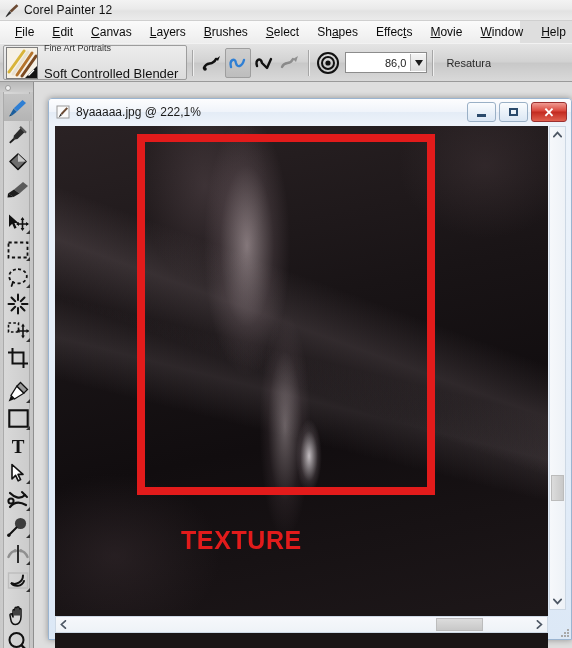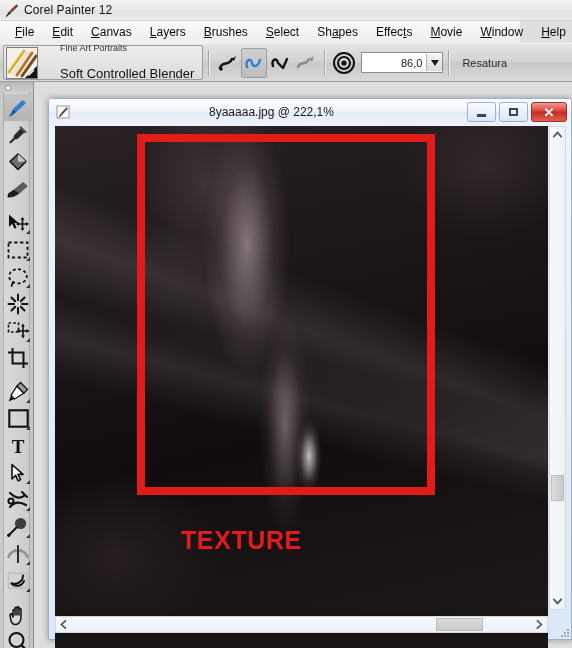--- a/index.html
+++ b/index.html
@@ -33,21 +33,21 @@
   .menu-item u{text-decoration:underline;}
 
   
   .proptoolbar{
     position:absolute;left:0;top:43px;width:572px;height:39px;
     background:linear-gradient(to bottom,#e4e4e4 0%,#d2d2d2 48%,#c8c8c8 52%,#d9d9d9 100%);
     border-top:1px solid #f2f2f2;border-bottom:1px solid #9a9a9a;
     display:flex;align-items:center;box-sizing:border-box;
   }
   .brush-selector{
-    display:flex;align-items:center;gap:22px;height:35px;
+    display:flex;align-items:center;gap:6px;height:35px;
     background:linear-gradient(to bottom,#ededed,#dcdcdc);
     border:1px solid #9d9d9d;border-radius:2px;margin-left:3px;padding:0 8px 0 2px;
     box-sizing:border-box;
   }
   .brush-thumb{
     width:30px;height:30px;border:1px solid #7d7d7d;background:#fff;position:relative;overflow:hidden;flex:0 0 auto;
   }
   .brush-txt{display:flex;flex-direction:column;justify-content:center;line-height:1.05;}
   .brush-cat{font-size:9px;color:#333;}
   .brush-name{font-size:13px;color:#111;margin-top:14px;}
@@ -98,21 +98,20 @@
     border-left:4px solid transparent;border-bottom:4px solid #333;
   }
   .tgap{height:7px;}
 
   
   .docwin{
     position:absolute;left:48px;top:98px;width:524px;height:542px;
     background:linear-gradient(to bottom,#eef4fb,#dce8f6);
     border:1px solid #9ab4d0;border-radius:4px 4px 0 0;box-sizing:border-box;
     box-shadow:0 0 6px rgba(0,0,0,.35);
-    text-align:center;
   }
   .doc-titlebar{
     height:26px;display:flex;align-items:center;padding-left:7px;box-sizing:border-box;
     background:linear-gradient(to bottom,#fdfdfe 0%,#f0f4fa 48%,#e4ecf6 52%,#eef3fa 100%);
     border-radius:3px 3px 0 0;
   }
   .doc-icon{width:14px;height:14px;margin-right:6px;flex:0 0 auto;position:relative;}
   .doc-title{font-size:12px;color:#1a1a1a;flex:1 1 auto;white-space:nowrap;}
   .winbtns{display:flex;gap:3px;padding-right:4px;}
   .winbtn{

